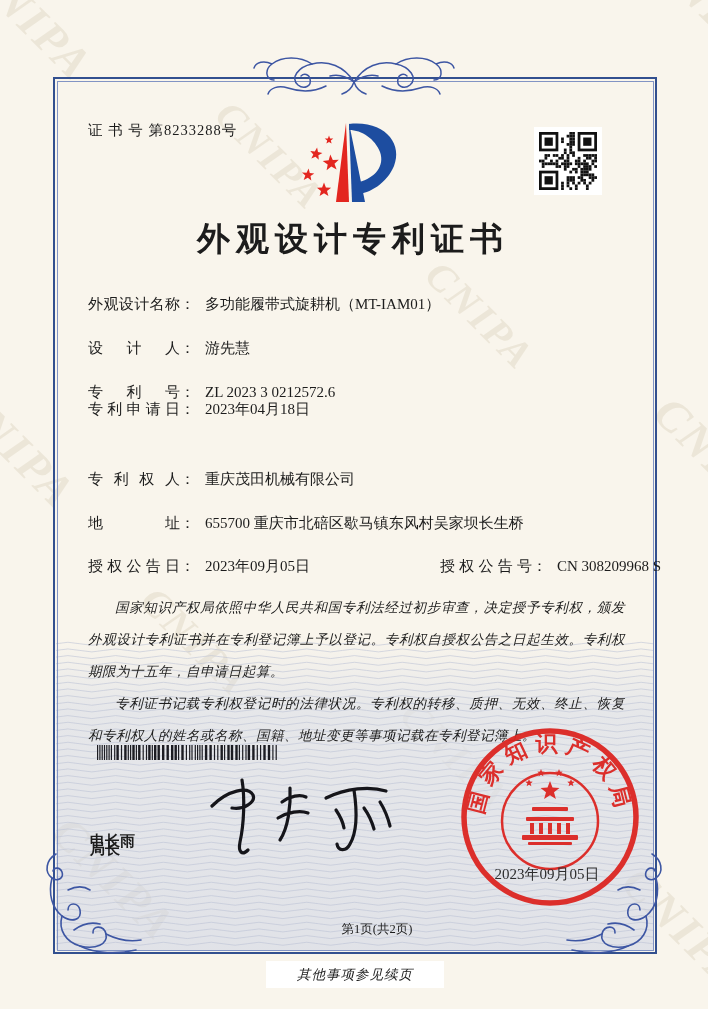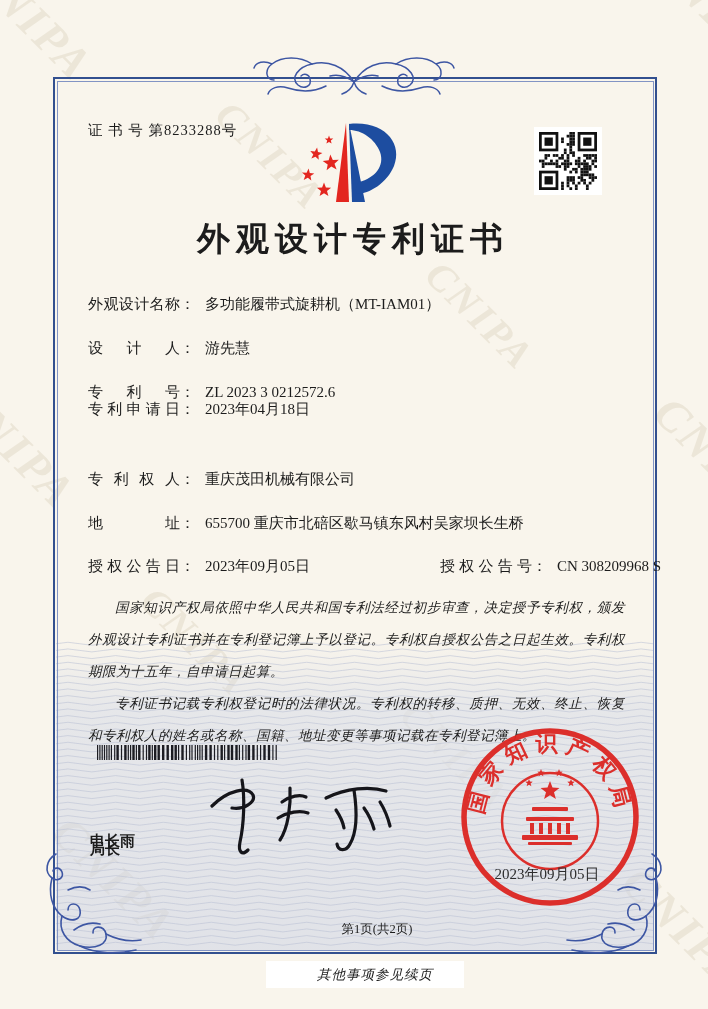--- a/index.html
+++ b/index.html
@@ -34,21 +34,21 @@
   .paras p{margin:0;text-indent:2em;}
   .barcode{position:absolute;left:97px;top:745px;z-index:3;}
   .signer-title{position:absolute;left:90px;top:840px;font-family:"Liberation Sans",sans-serif;font-weight:600;
                 font-size:15px;z-index:3;}
   .signer-name{position:absolute;left:90px;top:832px;font-family:"Liberation Sans",sans-serif;font-weight:600;
                font-size:15px;z-index:3;}
   .signature{position:absolute;left:198px;top:768px;z-index:4;}
   .seal{position:absolute;left:449px;top:721px;z-index:5;opacity:.94;}
   .page-num{position:absolute;left:53px;top:921px;width:648px;text-align:center;font-size:12.5px;z-index:3;}
   .note{position:absolute;left:266px;top:961px;width:178px;height:27px;background:#fff;z-index:3;
-        display:flex;align-items:center;justify-content:center;font-size:13.5px;font-style:italic;letter-spacing:1px;padding-left:20px;}
+        display:flex;align-items:center;justify-content:center;font-size:13.5px;font-style:italic;letter-spacing:1px;}
 </style>
 </head>
 <body>
 
 <div class="page">
 
   <span class="wm" style="left:-45px;top:-8px">CNIPA</span>
   <span class="wm" style="left:638px;top:-18px">CNIPA</span>
   <span class="wm small" style="left:203px;top:132px">CNIPA</span>
   <span class="wm small" style="left:413px;top:292px">CNIPA</span>

